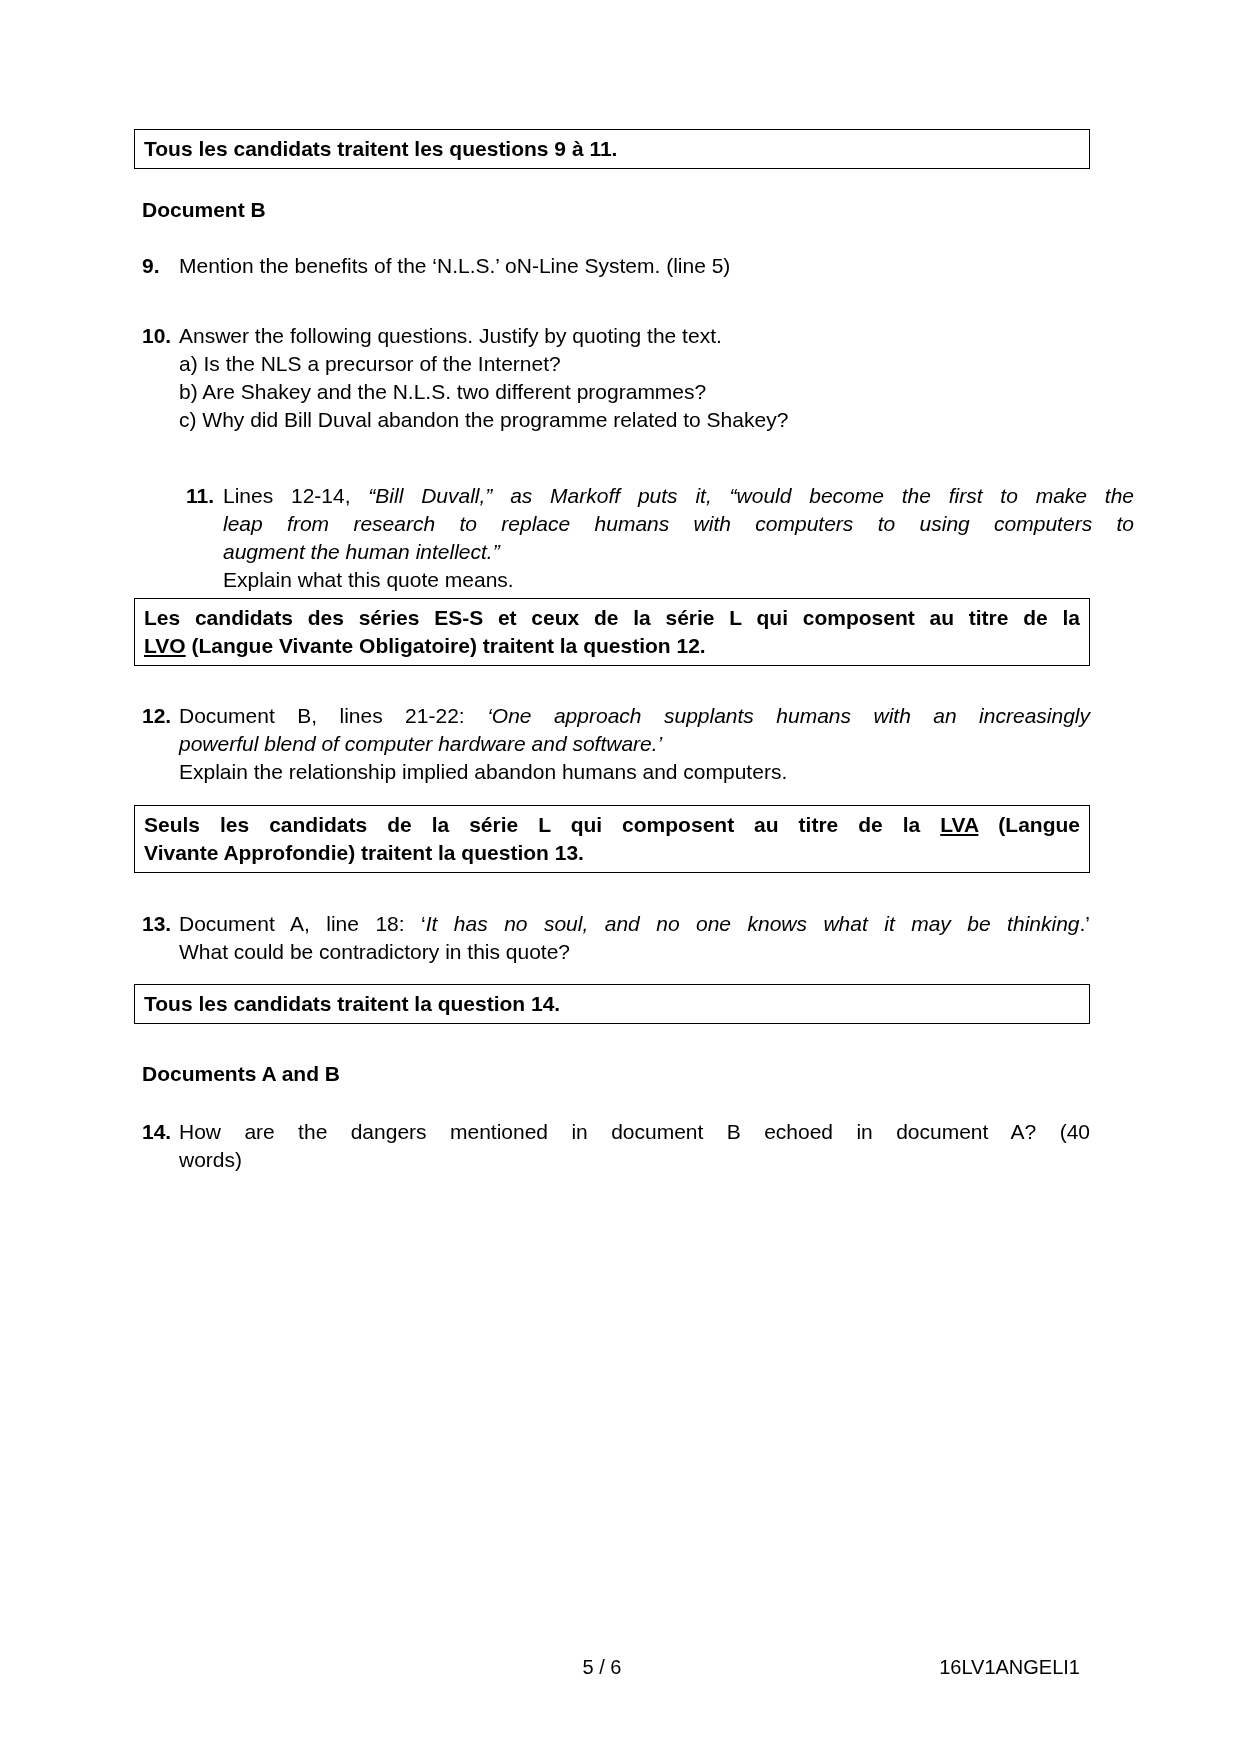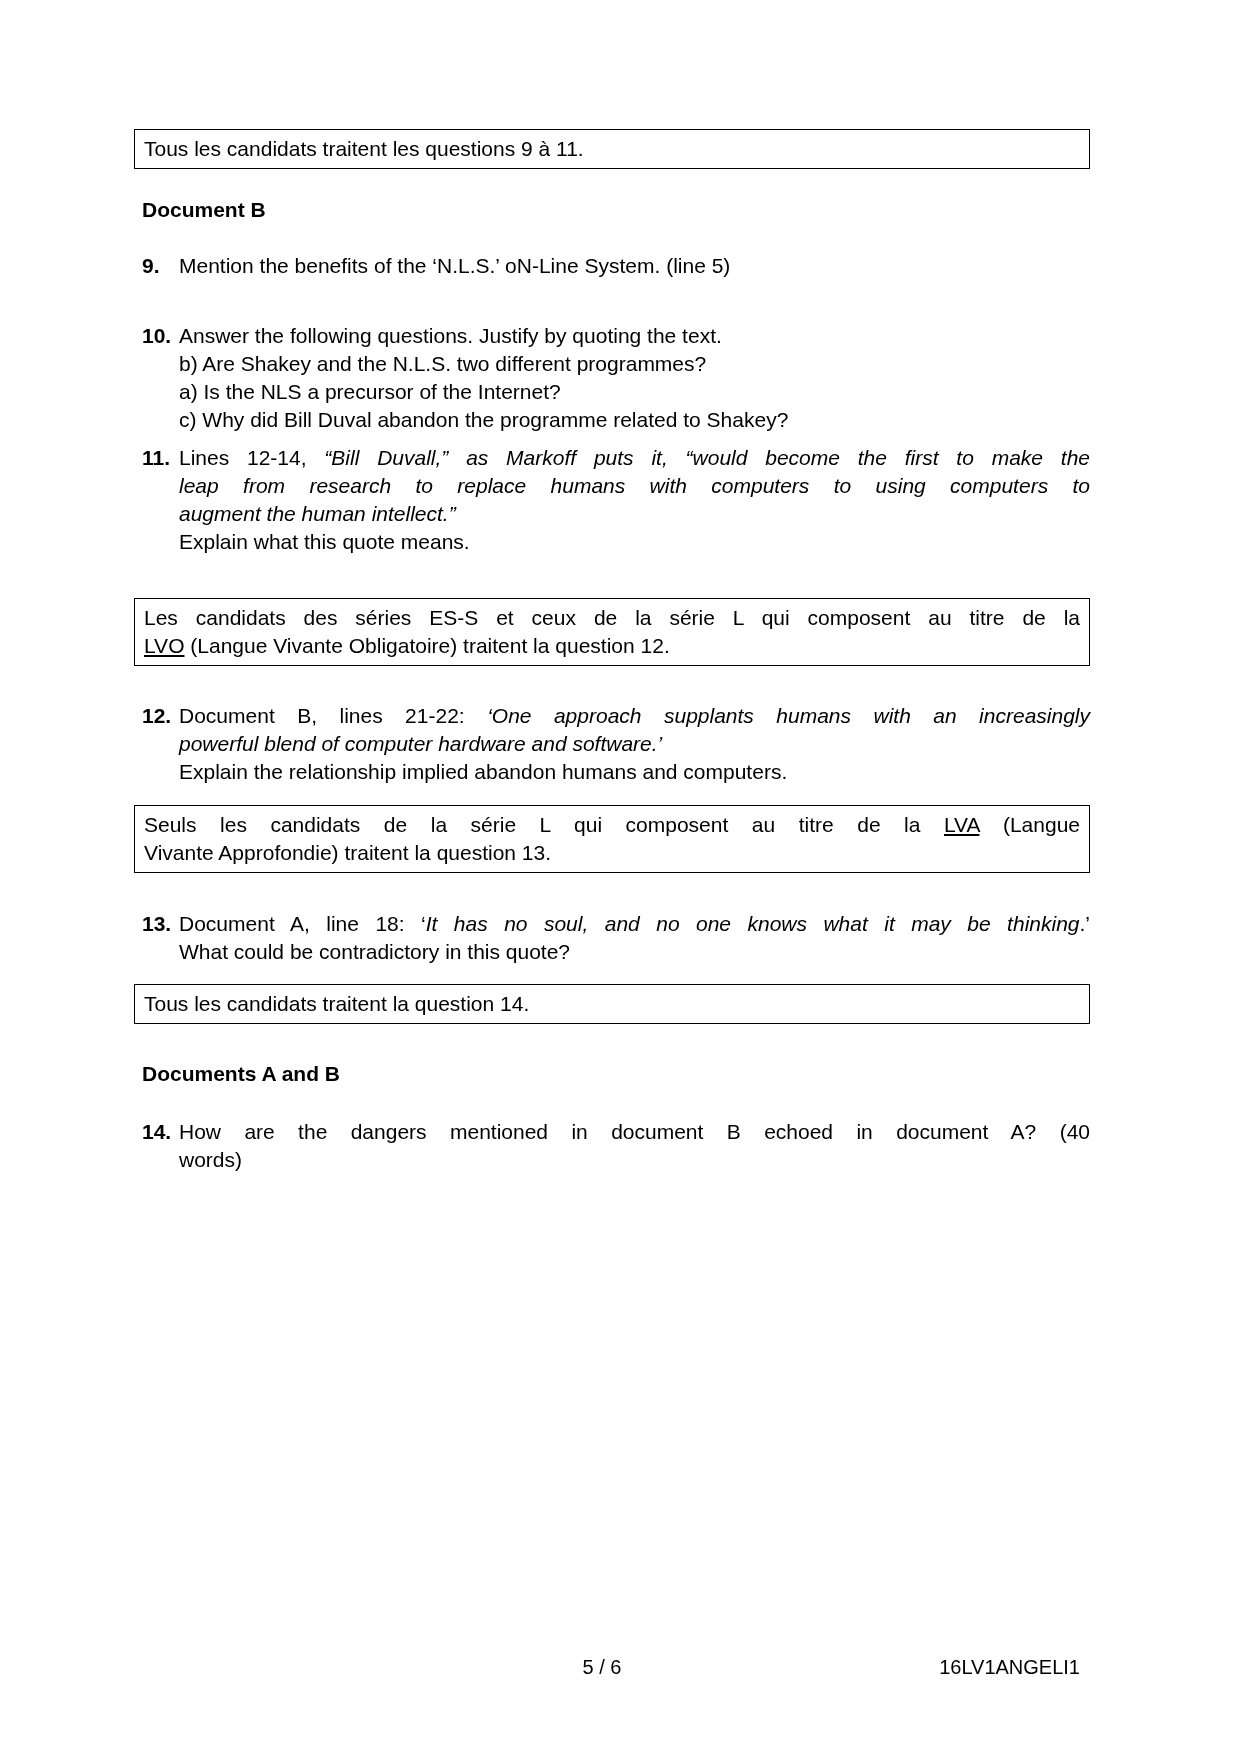--- a/index.html
+++ b/index.html
@@ -13,21 +13,21 @@
     font-size: 21px;
     line-height: 28px;
   }
   .abs { position: absolute; }
   .rubric-box {
     left: 134px;
     width: 956px;
     box-sizing: border-box;
     border: 1.5px solid #000000;
     padding: 5px 9px;
-    font-weight: normal;
+    font-weight: bold;
   }
   .heading {
     left: 142px;
     font-weight: bold;
   }
   .question {
     left: 142px;
     width: 948px;
     display: flex;
   }
@@ -70,27 +70,27 @@
     <div class="qnum">9.</div>
     <div class="qbody">
       <div>Mention the benefits of the ‘N.L.S.’ oN-Line System. (line 5)</div>
     </div>
   </div>
 
   <div class="abs question" style="top:322px;">
     <div class="qnum">10.</div>
     <div class="qbody">
       <div>Answer the following questions. Justify by quoting the text.</div>
+      <div>a) Is the NLS a precursor of the Internet?</div>
       <div>b) Are Shakey and the N.L.S. two different programmes?</div>
-      <div>a) Is the NLS a precursor of the Internet?</div>
       <div>c) Why did Bill Duval abandon the programme related to Shakey?</div>
     </div>
   </div>
 
-  <div class="abs question" style="top:444px;">
+  <div class="abs question" style="top:482px;margin-left:44px;">
     <div class="qnum">11.</div>
     <div class="qbody">
       <div class="jl"><span>Lines 12-14, </span><span class="italic">“Bill Duvall,” as Markoff puts it, “would become the first to make the</span></div>
       <div class="jl italic">leap from research to replace humans with computers to using computers to</div>
       <div class="italic">augment the human intellect.”</div>
       <div>Explain what this quote means.</div>
     </div>
   </div>
 
   <div class="abs rubric-box" style="top:598px;">

